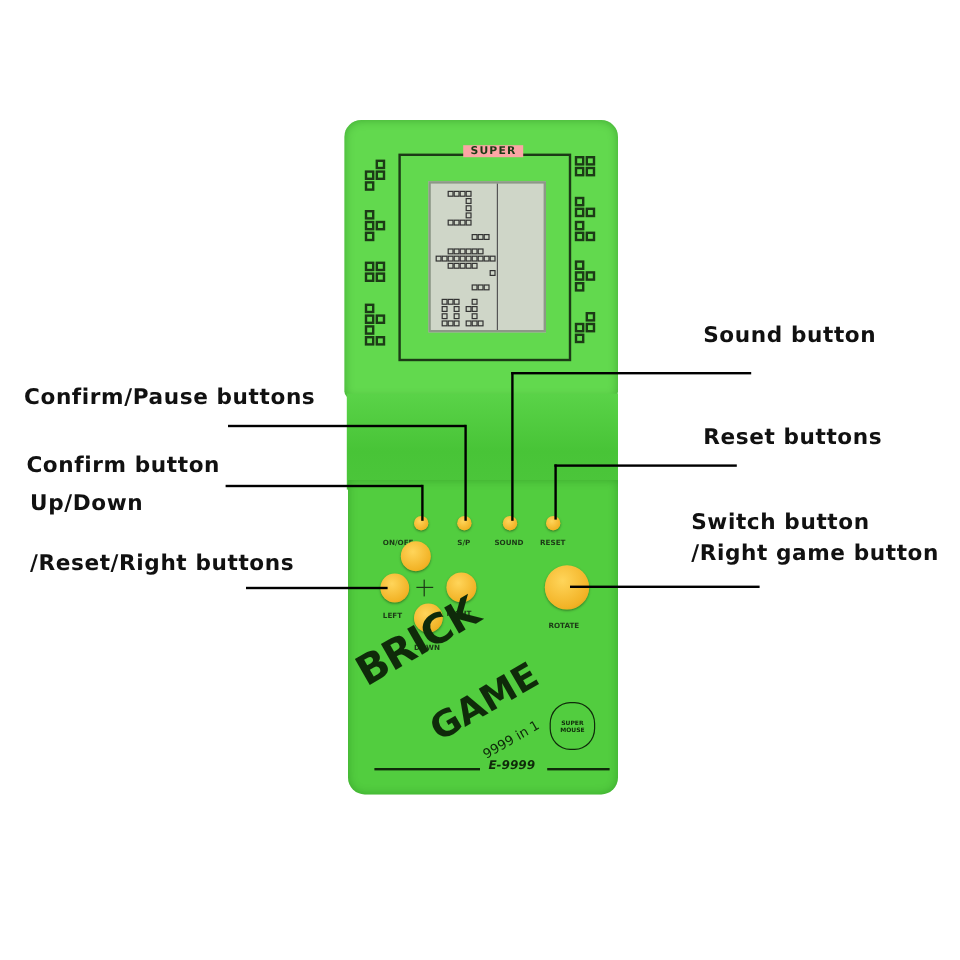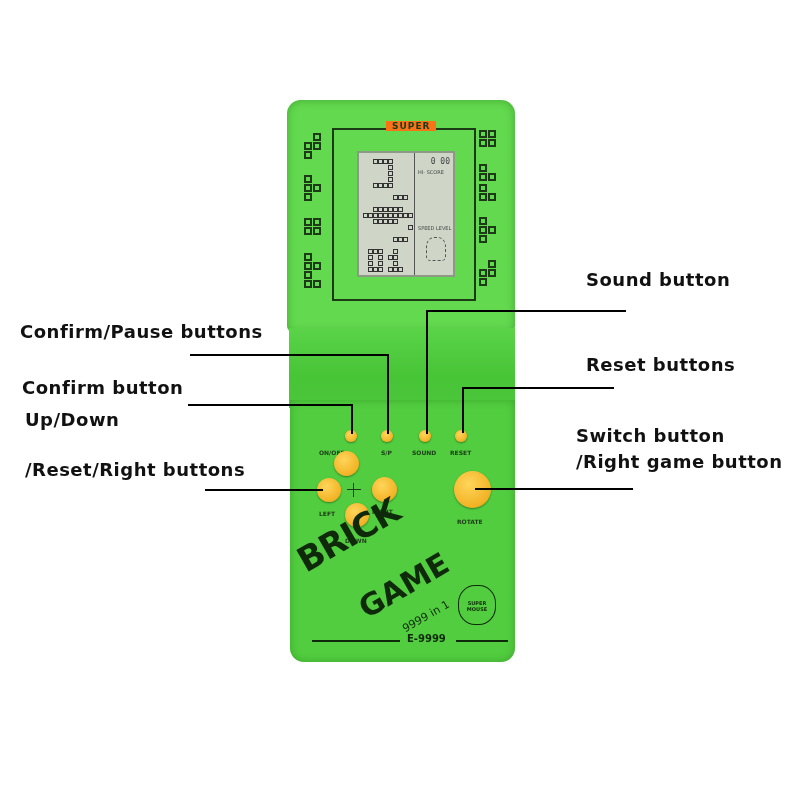--- a/index.html
+++ b/index.html
@@ -2,32 +2,32 @@
 <html><head>
 <meta charset="utf-8">
 <style>
   html,body{margin:0;padding:0;background:#fff;}
   body{width:800px;height:800px;position:relative;overflow:hidden;font-family:"DejaVu Sans",sans-serif;}
   .device{position:absolute;left:287px;top:100px;width:228px;height:560px;}
   .top{position:absolute;left:0;top:0;width:228px;height:232px;background:#62d94e;border-radius:14px 14px 6px 6px;box-shadow:inset 0 0 8px rgba(0,80,0,.35);}
   .fold{position:absolute;left:2px;top:228px;width:226px;height:80px;background:linear-gradient(#5ad348,#48c437 60%,#4cc63b);}
   .bottom{position:absolute;left:3px;top:300px;width:225px;height:262px;background:#52cd3f;border-radius:0 0 14px 14px;box-shadow:inset 0 0 8px rgba(0,80,0,.3);}
   .frame{position:absolute;left:45px;top:28px;width:140px;height:169px;border:2px solid #1c3a16;}
-  .frame-label{position:absolute;left:52px;top:-9px;background:#f97316;padding:0 6px;font-size:9px;font-weight:bold;color:#1c3a16;letter-spacing:1px;}
+  .frame-label{position:absolute;left:52px;top:-9px;background:#fca5a5;padding:0 6px;font-size:9px;font-weight:bold;color:#1c3a16;letter-spacing:1px;}
   .screen{position:absolute;left:69px;top:50px;width:94px;height:122px;background:#cfd6c8;border:2px solid #8d9887;}
   .play{position:absolute;left:0;top:0;width:55px;height:122px;border-right:1px solid #555;}
   .side{position:absolute;left:57px;top:0;width:37px;height:122px;font-size:5px;color:#444;}
   .brk{position:absolute;width:5px;height:5px;border:1px solid #333;box-sizing:border-box;}
   .deco{position:absolute;width:8px;height:8px;border:2px solid #1c3a16;box-sizing:border-box;}
   .btn{position:absolute;border-radius:50%;background:radial-gradient(circle at 40% 35%,#ffd55a,#f2b225 70%,#c78a10);box-shadow:0 1px 2px rgba(0,0,0,.4);}
   .blabel{position:absolute;font-size:6px;font-weight:bold;color:#1c3a16;}
   .brand{position:absolute;left:310px;top:540px;font-size:34px;color:#0f2a0a;font-weight:bold;transform:rotate(-30deg);transform-origin:left bottom;letter-spacing:-1px;}
   .brand2{position:absolute;left:360px;top:555px;font-size:30px;color:#0f2a0a;font-weight:bold;transform:rotate(-30deg);transform-origin:left bottom;}
   .sub{position:absolute;left:400px;top:610px;font-size:11px;color:#0f2a0a;transform:rotate(-30deg);}
-  .model{position:absolute;left:312px;top:634px;width:196px;height:14px;}
+  .model{position:absolute;left:312px;top:634px;width:196px;height:14px;font-style:italic;}
   .model .line{position:absolute;top:6px;height:2px;background:#0f2a0a;}
   .model span{position:absolute;left:95px;top:-1px;font-size:10px;font-weight:bold;color:#0f2a0a;}
   .callout{position:absolute;font-size:18px;font-weight:bold;color:#111;line-height:26px;letter-spacing:.5px;}
   .ln{position:absolute;background:#000;}
 </style>
 </head>
 <body>
 
 <div class="device">
   <div class="top">
@@ -125,26 +125,20 @@
         <div class="brk" style="left:9px;top:108px"></div>
           <div class="brk" style="left:19px;top:108px"></div>
           <div class="brk" style="left:34px;top:108px"></div>
         <div class="brk" style="left:9px;top:114px"></div>
           <div class="brk" style="left:14px;top:114px"></div>
           <div class="brk" style="left:19px;top:114px"></div>
           <div class="brk" style="left:29px;top:114px"></div>
           <div class="brk" style="left:34px;top:114px"></div>
           <div class="brk" style="left:39px;top:114px"></div>
       </div>
-      <div class="side">
-        <div style="position:absolute;right:3px;top:4px;font-size:8px;font-family:'DejaVu Sans Mono',monospace;">0 00</div>
-        <div style="position:absolute;left:2px;top:16px;">HI- SCORE</div>
-        <div style="position:absolute;left:2px;top:72px;">SPEED LEVEL</div>
-        <div style="position:absolute;left:10px;top:84px;width:18px;height:22px;border:1px dashed #555;border-radius:40% 40% 20% 20%;"></div>
-      </div>
     </div>
   </div>
 
   <div class="fold"></div>
 
   <div class="bottom"></div>
 
   <div class="btn" style="left:58px;top:330px;width:12px;height:12px"></div>
   <div class="btn" style="left:94px;top:330px;width:12px;height:12px"></div>
   <div class="btn" style="left:132px;top:330px;width:12px;height:12px"></div>

